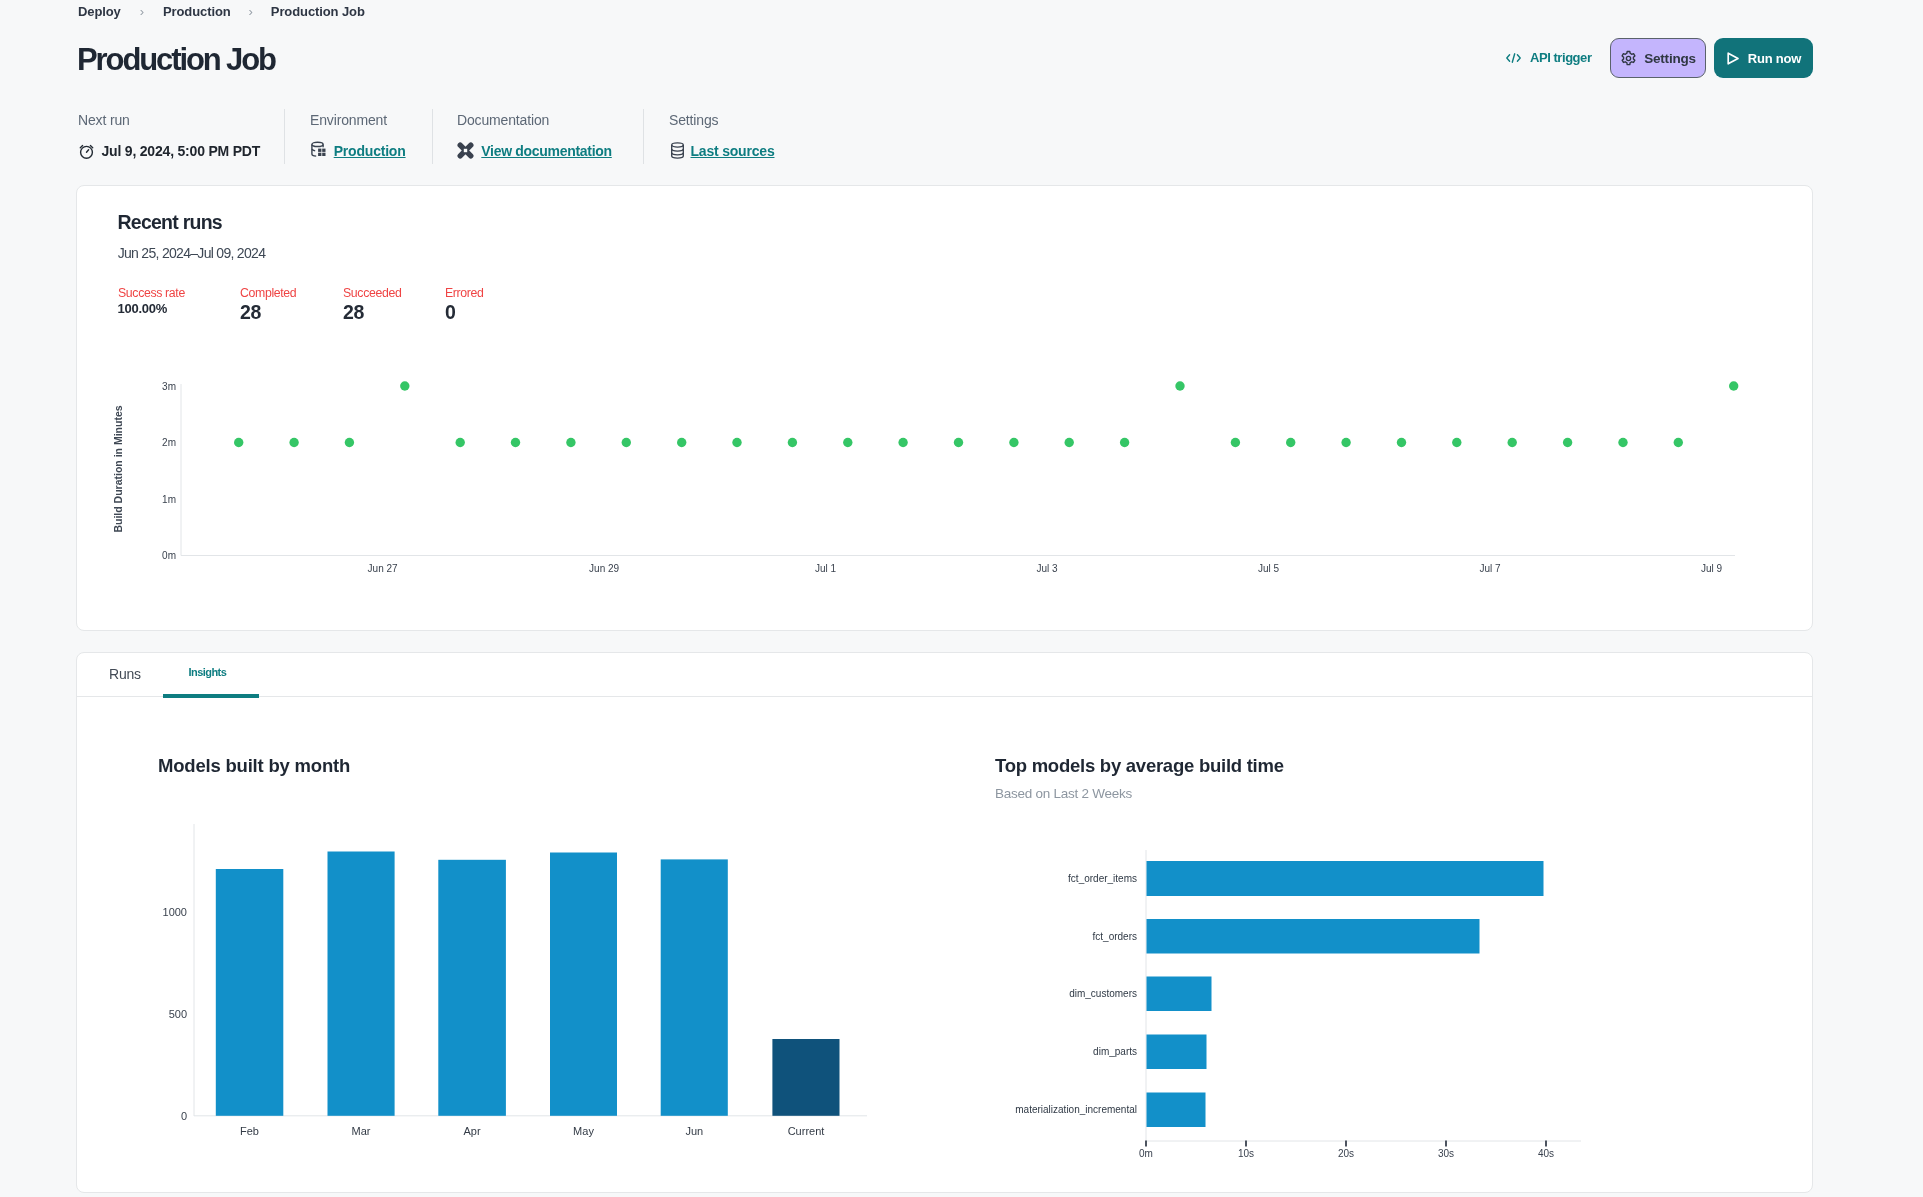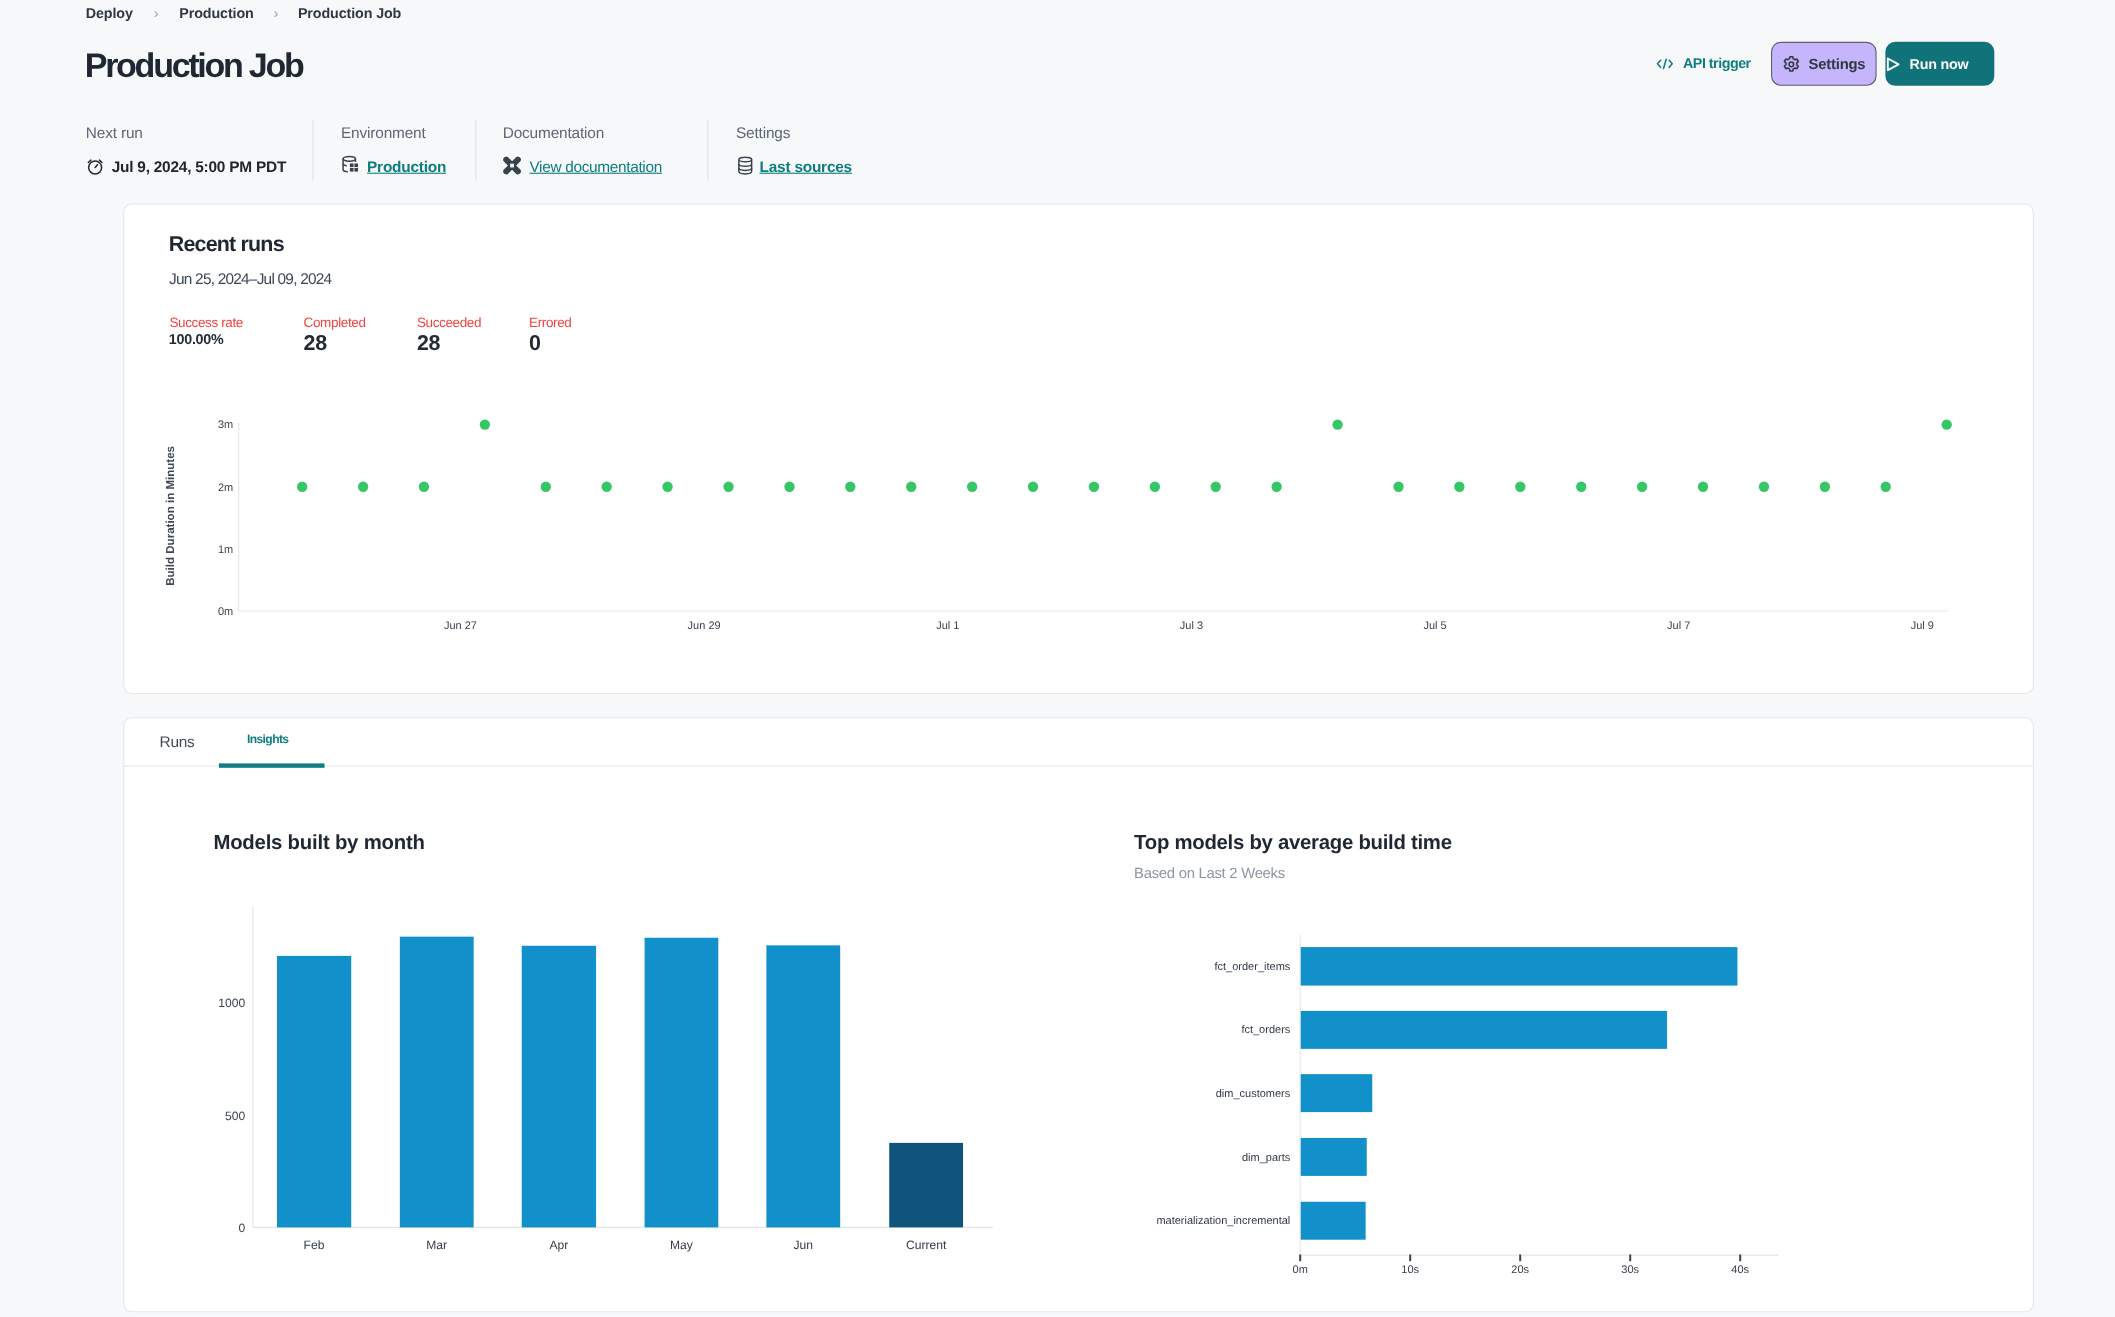--- a/index.html
+++ b/index.html
@@ -1,19 +1,19 @@
 <!DOCTYPE html>
 <html><head>
 <meta charset="utf-8">
 <style>
   * { margin:0; padding:0; box-sizing:border-box; }
   html,body { width:1923px; height:1197px; }
   body { background:#f7f8f9; font-family:"Liberation Sans",sans-serif; position:relative; overflow:hidden; color:#20262e; }
   .abs { position:absolute; }
-  .card { position:absolute; background:#fff; border:1px solid #e5e7e9; border-radius:8px;margin-left:36px; }
+  .card { position:absolute; background:#fff; border:1px solid #e5e7e9; border-radius:8px; }
   .teal { color:#0e7d81; }
   .lbl { font-size:14px; color:#5d6876; letter-spacing:-0.15px; }
   .slbl { font-size:12.3px; color:#ef4444; letter-spacing:-0.35px; }
   a { text-decoration:underline; }
 </style>
 </head>
 <body>
 
 <div class="abs" style="left:78px; top:4px; font-size:13px; font-weight:bold; color:#2e3644; letter-spacing:-0.1px;">
   <span>Deploy</span><span style="color:#9aa2ab; font-weight:normal; margin:0 19px;">›</span><span>Production</span><span style="color:#9aa2ab; font-weight:normal; margin:0 18px;">›</span><span>Production Job</span>
@@ -31,21 +31,21 @@
 <div class="abs teal" style="left:1530px; top:50px; font-size:13px; font-weight:bold; letter-spacing:-0.45px;">API trigger</div>
 
 <div class="abs" style="left:1610px; top:38px; width:96px; height:40px; background:#c4b5fd; border:1px solid #5a626b; border-radius:9px; display:flex; align-items:center; justify-content:center; gap:7px;">
   <svg width="17" height="17" viewBox="0 0 17 17" fill="none" stroke="#2f3742" stroke-width="1.4" stroke-linejoin="round">
     <path d="M7.2 1.5 h2.6 l0.4 1.9 a5.4 5.4 0 0 1 1.5 0.9 l1.85 -0.65 l1.3 2.25 l-1.45 1.3 a5.4 5.4 0 0 1 0 1.7 l1.45 1.3 l-1.3 2.25 l-1.85 -0.65 a5.4 5.4 0 0 1 -1.5 0.9 l-0.4 1.9 h-2.6 l-0.4 -1.9 a5.4 5.4 0 0 1 -1.5 -0.9 l-1.85 0.65 l-1.3 -2.25 l1.45 -1.3 a5.4 5.4 0 0 1 0 -1.7 l-1.45 -1.3 l1.3 -2.25 l1.85 0.65 a5.4 5.4 0 0 1 1.5 -0.9 z"></path>
     <circle cx="8.5" cy="8.5" r="2.1"></circle>
   </svg>
   <span style="font-size:13.5px; font-weight:bold; color:#2f3742; letter-spacing:-0.2px;">Settings</span>
 </div>
 
-<div class="abs" style="left:1714px; top:38px; width:99px; height:40px; background:#11737a; border-radius:9px; display:flex; align-items:center; gap:8px;">
+<div class="abs" style="left:1714px; top:38px; width:99px; height:40px; background:#11737a; border-radius:9px; display:flex; align-items:center; justify-content:center; gap:8px;">
   <svg width="14" height="15" viewBox="0 0 14 15" fill="none" stroke="#fff" stroke-width="1.7" stroke-linejoin="round">
     <path d="M2.2 2.2 L12 7.5 L2.2 12.8 Z"></path>
   </svg>
   <span style="font-size:13px; font-weight:bold; color:#fff; letter-spacing:-0.2px;">Run now</span>
 </div>
 
 <div class="abs lbl" style="left:78px; top:112px;">Next run</div>
 <div class="abs lbl" style="left:310px; top:112px;">Environment</div>
 <div class="abs lbl" style="left:457px; top:112px;">Documentation</div>
 <div class="abs lbl" style="left:669px; top:112px;">Settings</div>
@@ -79,21 +79,21 @@
   </svg>
 </div>
 <a class="abs teal" style="left:333.7px; top:143px; font-size:14px; font-weight:bold; letter-spacing:-0.2px;">Production</a>
 
 <div class="abs" style="left:456.6px; top:141.5px; width:17px; height:17px;">
   <svg width="17" height="17" viewBox="0 0 17 17">
     <path d="M3.2 3.2 L13.8 13.8 M13.8 3.2 L3.2 13.8" stroke="#39414e" stroke-width="5.4" stroke-linecap="round"></path>
     <rect x="6.8" y="6.8" width="3.4" height="3.4" fill="#fbfcfc"></rect>
   </svg>
 </div>
-<a class="abs teal" style="left:481.3px; top:143px; font-size:14px; font-weight:normal; letter-spacing:-0.3px;">View documentation</a>
+<a class="abs teal" style="left:481.3px; top:143px; font-size:14px; font-weight:bold; letter-spacing:-0.3px;">View documentation</a>
 
 <div class="abs" style="left:669.5px; top:141.5px; width:15px; height:17px;">
   <svg width="15" height="17" viewBox="0 0 15 17" fill="none" stroke="#39414e" stroke-width="1.35">
     <ellipse cx="7.5" cy="3" rx="5.8" ry="2.1"></ellipse>
     <path d="M1.7 3 V14 c0 1.16 2.6 2.1 5.8 2.1 s5.8 -0.94 5.8 -2.1 V3"></path>
     <path d="M1.7 7 c0 1.16 2.6 2.1 5.8 2.1 s5.8 -0.94 5.8 -2.1"></path>
     <path d="M1.7 10.8 c0 1.16 2.6 2.1 5.8 2.1 s5.8 -0.94 5.8 -2.1"></path>
   </svg>
 </div>
 <a class="abs teal" style="left:690.5px; top:143px; font-size:14px; font-weight:bold; letter-spacing:-0.2px;">Last sources</a>

